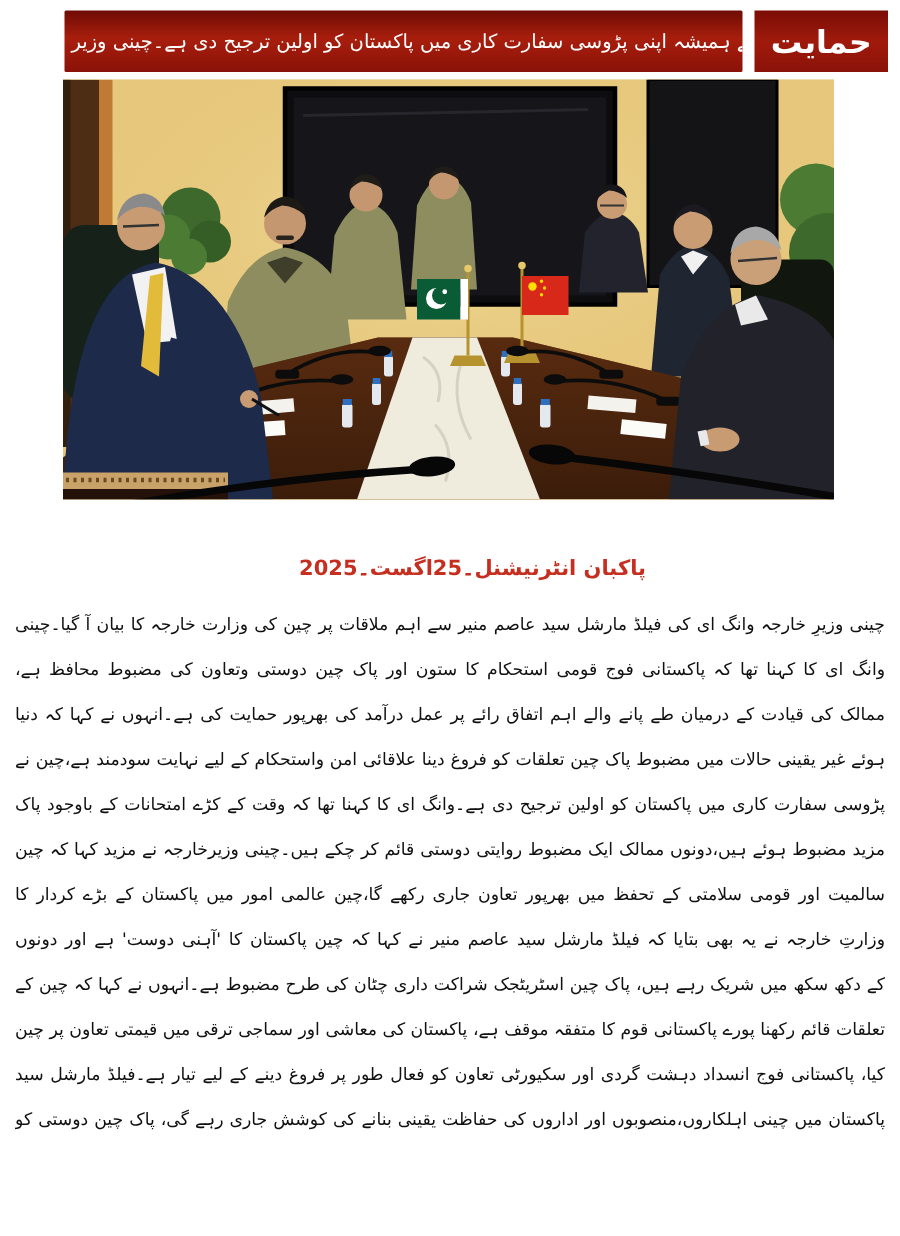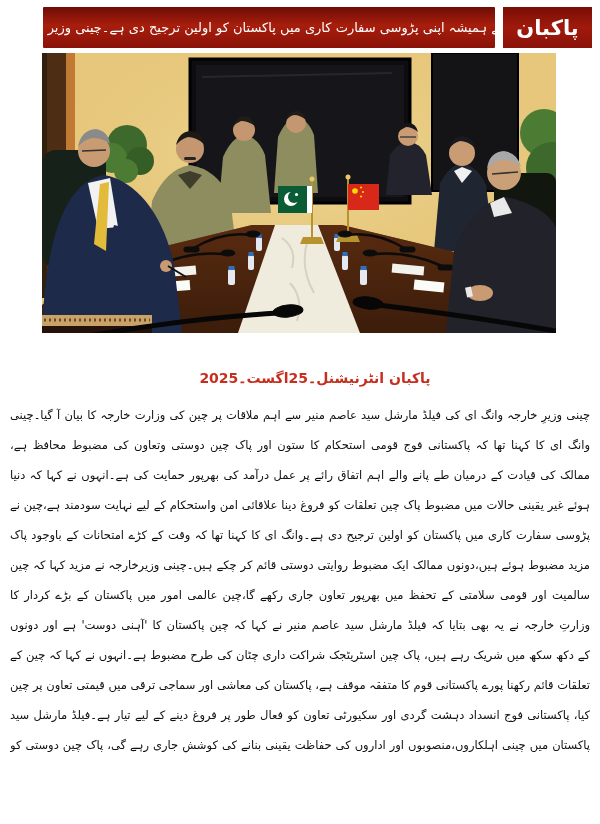--- a/index.html
+++ b/index.html
@@ -35,21 +35,21 @@
   }
   .article .line.last{text-align-last:right;}
 </style>
 </head>
 <body>
 
 <div class="masthead">
   <div class="headline-bar">
     <span class="headline-text">چین نے ہمیشہ اپنی پڑوسی سفارت کاری میں پاکستان کو اولین ترجیح دی ہے۔چینی وزیر خارجہ</span>
   </div>
-  <div class="logo-box">پاکبان</div>
+  <div class="logo-box">حمایت</div>
 </div>
 
 <div class="photo-wrap">
 <svg viewBox="0 0 514 280" width="514" height="280" xmlns="http://www.w3.org/2000/svg">
   <defs>
     <radialGradient id="wg" cx="50%" cy="35%" r="80%">
       <stop offset="0%" stop-color="#f3e0a2"></stop>
           <stop offset="70%" stop-color="#e4c273" stop-opacity="0"></stop>
     </radialGradient>
     <linearGradient id="tg" x1="0" y1="0" x2="0" y2="1">

